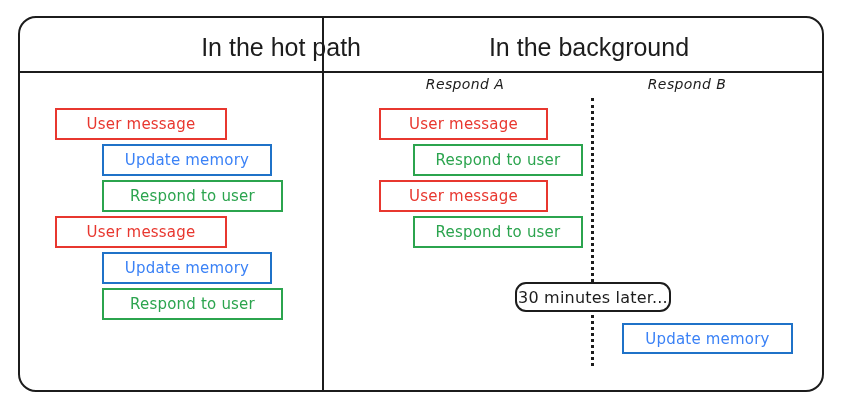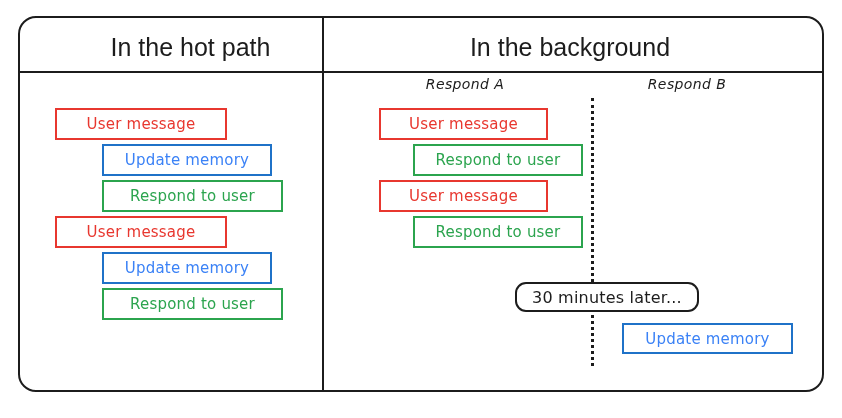--- a/index.html
+++ b/index.html
@@ -58,22 +58,22 @@
     top: 30px;
     height: 34px;
     line-height: 34px;
     text-align: center;
     font-size: 25px;
     font-weight: 400;
     color: #1c1c1c;
     font-family: "Liberation Sans", sans-serif;
     letter-spacing: 0px;
   }
-  #title-left  { left: 20px;  width: 341px; }
-  #title-right { left: 320px; width: 500px; }
+  #title-left  { left: 20px;  width: 341px; text-align: right; }
+  #title-right { left: 339px; width: 500px; }
 
   
   .proc-label {
     position: absolute;
     top: 74px;
     height: 20px;
     line-height: 20px;
     text-align: center;
     font-size: 14px;
     color: #1c1c1c;
@@ -144,17 +144,17 @@
   <div class="msgbox green" style="left:102px; top:180px; width:181px; height:32px;">Respond to user</div>
   <div class="msgbox red" style="left:55px;  top:216px; width:172px; height:32px;">User message</div>
   <div class="msgbox blue" style="left:102px; top:252px; width:170px; height:32px;">Update memory</div>
   <div class="msgbox green" style="left:102px; top:288px; width:181px; height:32px;">Respond to user</div>
 
   <div class="msgbox red" style="left:379px; top:108px; width:169px; height:32px;">User message</div>
   <div class="msgbox green" style="left:413px; top:144px; width:170px; height:32px;">Respond to user</div>
   <div class="msgbox red" style="left:379px; top:180px; width:169px; height:32px;">User message</div>
   <div class="msgbox green" style="left:413px; top:216px; width:170px; height:32px;">Respond to user</div>
 
-  <div class="msgbox black" style="left:515px; top:282px; width:184px; height:30px;">30 minutes later...</div>
+  <div class="msgbox black" style="left:515px; top:282px; width:156px; height:30px;">30 minutes later...</div>
 
   <div class="msgbox blue" style="left:622px; top:323px; width:171px; height:31px;">Update memory</div>
 
 </div>
 
 </body></html>

